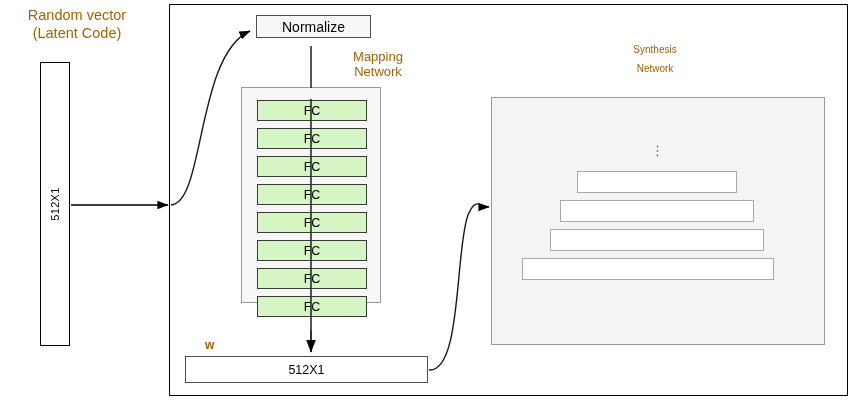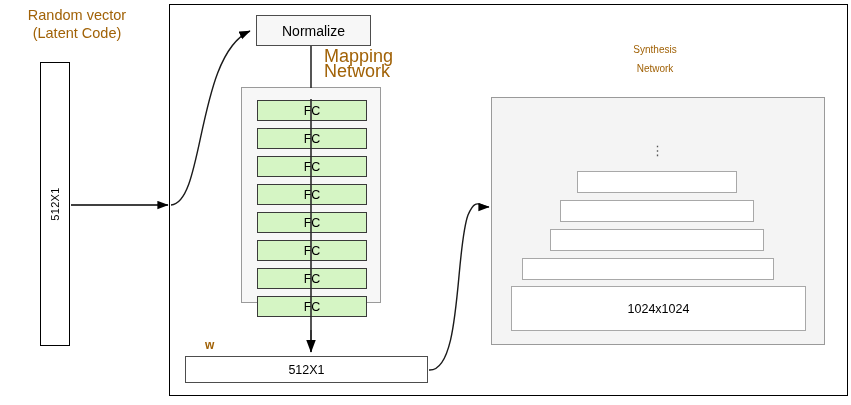--- a/index.html
+++ b/index.html
@@ -70,34 +70,34 @@
     left: 2px;
     top: 6px;
     width: 150px;
   }
 
   
   .normalize-box {
     left: 256px;
     top: 15px;
     width: 115px;
-    height: 31px;
+    height: 23px;
     border: 1.5px solid #4d4d4d;
     background: #f7f7f7;
     font-size: 14px;
     box-shadow: 0 0 0 0 transparent;
   }
 
   .label-mapping {
-    left: 324px;
+    left: 340px;
     top: 49px;
     width: 76px;
-    font-size: 18px;
+    font-size: 13px;
     line-height: 15px;
-    text-align: left;
+    text-align: center;
   }
 
   
   .mapping-container {
     position: absolute;
     left: 241px;
     top: 87px;
     width: 140px;
     height: 216px;
     box-sizing: border-box;
@@ -237,21 +237,20 @@
     <div class="dots" style="top:48px;">⋮</div>
 
     <div class="synth-box" style="left:85px; top:73px; width:160px; height:22px;"></div>
 
     <div class="synth-box" style="left:68px; top:102px; width:194px; height:22px;"></div>
 
     <div class="synth-box" style="left:58px; top:131px; width:214px; height:22px;"></div>
 
     <div class="synth-box" style="left:30px; top:160px; width:252px; height:22px;"></div>
 
-    <div class="synth-box" style="left:19px; top:188px; width:295px; height:45px;">1024x1024</div>
   </div>
 
   <svg class="wires" viewBox="0 0 851 405">
     <defs>
       <marker id="arrow" markerWidth="9" markerHeight="9" refX="7.6" refY="3" orient="auto" markerUnits="strokeWidth">
         <path d="M0,0 L8,3 L0,6 z" fill="#000000"></path>
       </marker>
     </defs>
 
     <path d="M71,205 L168,205" stroke="#000000" stroke-width="1.4" fill="none" marker-end="url(#arrow)"></path>

